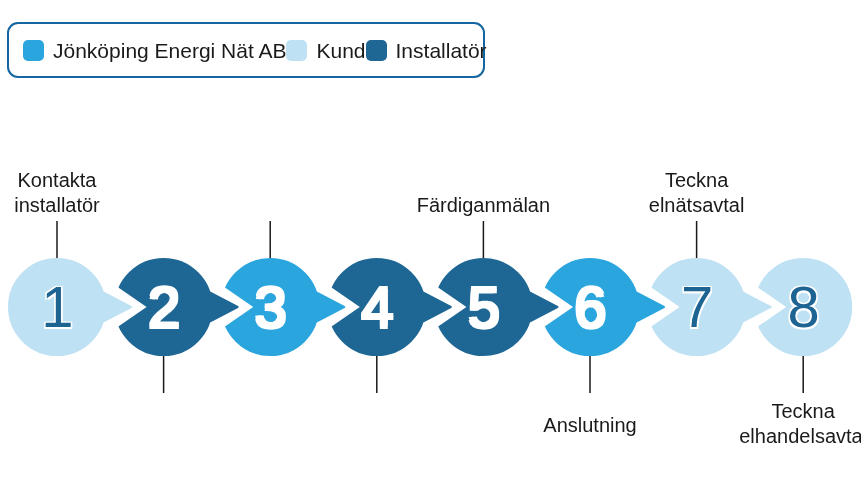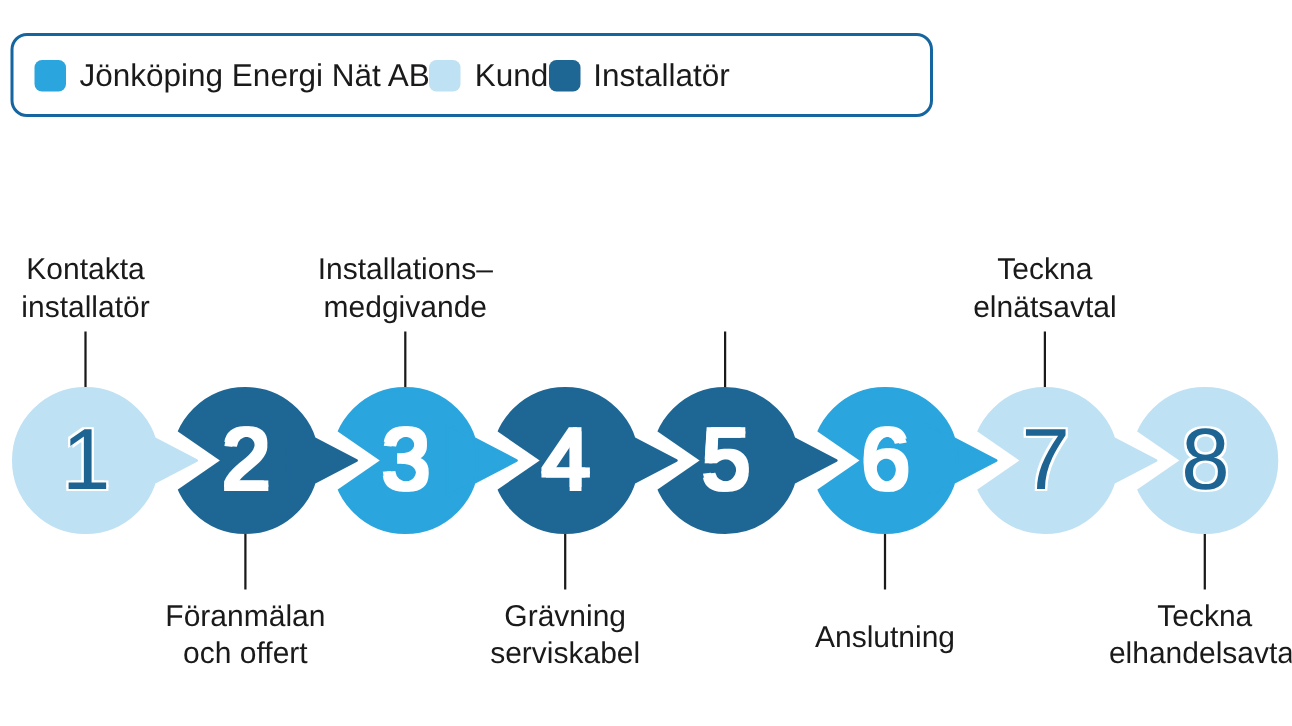--- a/index.html
+++ b/index.html
@@ -5,21 +5,21 @@
 <style>
   html,body{margin:0;padding:0;}
   body{
     width:861px;height:484px;position:relative;overflow:hidden;
     background:#ffffff;
     font-family:"Liberation Sans","DejaVu Sans",sans-serif;
   }
 
   
   .legend{
-    position:absolute;left:7px;top:22px;width:615px;height:56px;
+    position:absolute;left:7px;top:22px;width:478px;height:56px;
     box-sizing:border-box;
     border:2.5px solid #1565A0;border-radius:11px;
     display:flex;align-items:center;
     padding:0 14px;
     background:#ffffff;
   }
   .legend-item{display:flex;align-items:center;}
   .legend-item + .legend-item{}
   .swatch{
     width:21px;height:21px;border-radius:5px;flex:0 0 auto;
@@ -95,24 +95,19 @@
   <div class="num" style="left: 123.6px; top: 273px; color: rgb(255, 255, 255);">2</div>
   <div class="num" style="left: 230.2px; top: 273px; color: rgb(255, 255, 255);">3</div>
   <div class="num" style="left: 336.8px; top: 273px; color: rgb(255, 255, 255);">4</div>
   <div class="num" style="left: 443.4px; top: 273px; color: rgb(255, 255, 255);">5</div>
   <div class="num" style="left: 550px; top: 273px; color: rgb(255, 255, 255);">6</div>
   <div class="num" style="left: 656.6px; top: 273px; color: rgb(29, 100, 146);">7</div>
   <div class="num" style="left: 763.2px; top: 273px; color: rgb(29, 100, 146);">8</div>
 
   <div class="lbl" style="left: -53px; bottom: 266px;">Kontakta
 installatör</div>
-  <div class="lbl" style="left: 53.6px; top: 399px;">Föranmälan
-och offert</div>
-  <div class="lbl" style="left: 160.2px; bottom: 266px;">Installations–
-medgivande</div>
-  <div class="lbl" style="left: 266.8px; top: 399px;">Grävning
-serviskabel</div>
+  <div class="lbl" style="left: 373.4px; bottom: 266px;">Färdiganmälan</div>
   <div class="lbl" style="left: 480px; top: 413px;">Anslutning</div>
   <div class="lbl" style="left: 586.6px; bottom: 266px;">Teckna
 elnätsavtal</div>
   <div class="lbl" style="left: 693.2px; top: 399px;">Teckna
 elhandelsavtal</div>
 </div>
 
 </body></html>

